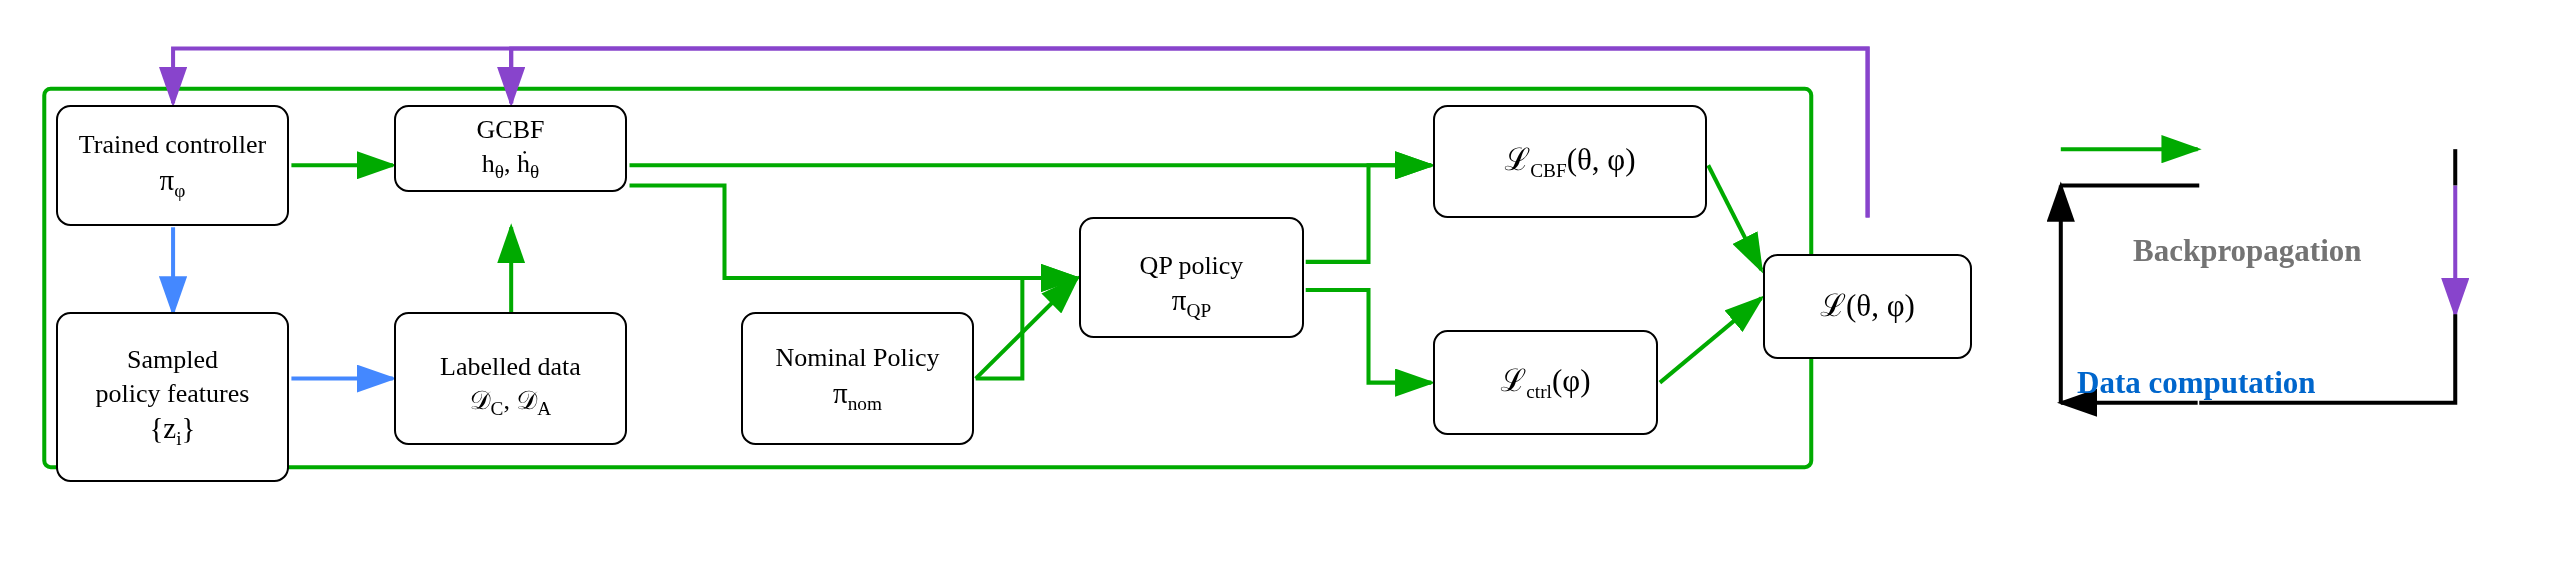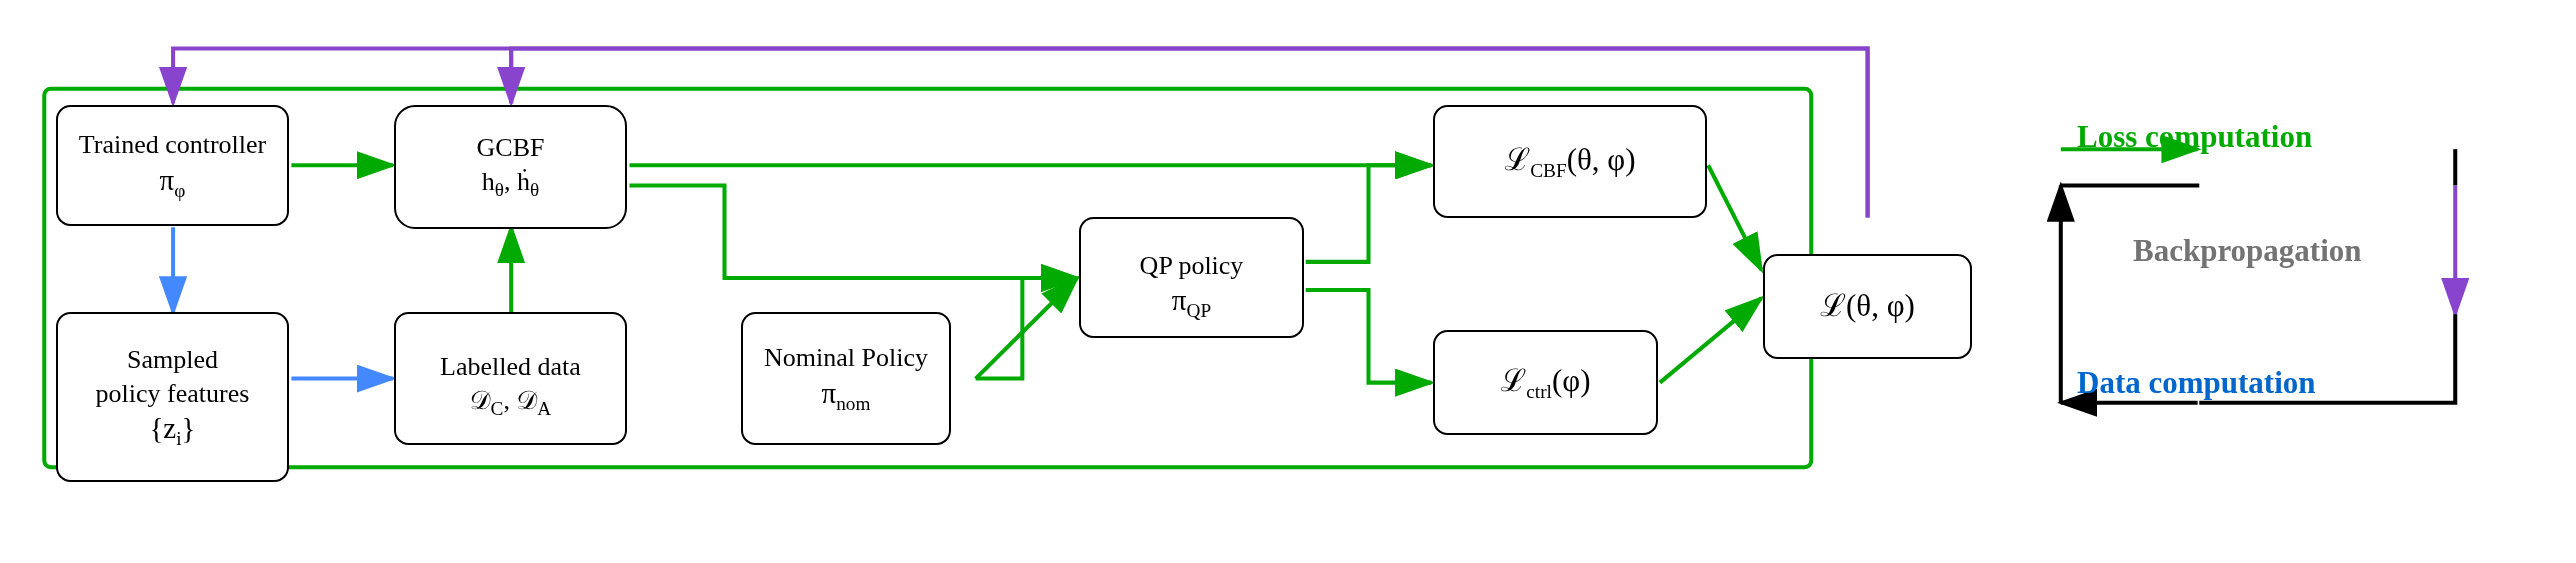--- a/index.html
+++ b/index.html
@@ -110,37 +110,37 @@
         <polygon points="0 0, 10 3.5, 0 7" fill="black"></polygon>
       </marker>
     </defs>
   </svg>
 
   <div class="box" style="left:56px; top:105px; width:233px; height:121px;">
     <span style="font-size:26px;">Trained controller</span>
     <span style="font-size:29px;">π<sub>φ</sub></span>
   </div>
 
-  <div class="box" style="left:394px; top:105px; width:233px; height:124px;border-radius:21px;">
+  <div class="box" style="left:394px; top:105px; width:233px; height:87px;">
     <span style="font-size:26px;">GCBF</span>
     <span style="font-size:26px;">h<sub>θ</sub>, ḣ<sub>θ</sub></span>
   </div>
 
   <div class="box" style="left:56px; top:312px; width:233px; height:170px;">
     <span style="font-size:26px;">Sampled</span>
     <span style="font-size:26px;">policy features</span>
     <span style="font-size:29px;">{z<sub>i</sub>}</span>
   </div>
 
   <div class="box" style="left:394px; top:312px; width:233px; height:133px;">
     <span style="font-size:26px;margin-top:14px;">Labelled data</span>
     <span style="font-size:26px;">𝒟<sub>C</sub>, 𝒟<sub>A</sub></span>
   </div>
 
-  <div class="box" style="left:741px; top:312px; width:210px; height:133px;font-family:Liberation Serif, serif;">
+  <div class="box" style="left:741px; top:312px; width:233px; height:133px;font-family:Liberation Serif, serif;">
     <span style="font-size:26px;">Nominal Policy</span>
     <span style="font-size:29px;">π<sub>nom</sub></span>
   </div>
 
   <div class="box" style="left:1079px; top:217px; width:225px; height:121px;">
     <span style="font-size:26px;margin-top:17px;">QP policy</span>
     <span style="font-size:29px;">π<sub>QP</sub></span>
   </div>
 
   <div class="box" style="left:1433px; top:105px; width:274px; height:113px;">
@@ -148,23 +148,20 @@
   </div>
 
   <div class="box" style="left:1433px; top:330px; width:225px; height:105px;">
     <span style="font-size:31px;">ℒ<sub>ctrl</sub>(φ)</span>
   </div>
 
   <div class="box" style="left:1763px; top:217px; width:209px; height:105px;margin-top:37px;">
     <span style="font-size:31px;">ℒ(θ, φ)</span>
   </div>
 
-  <div class="legend-item" style="left:2077px; top:119px; color:#00aa00; font-size:31px; font-weight:bold;">
-    Loss computation
-  </div>
 
   <div class="legend-item" style="left:2133px; top:233px; color:#737373; font-size:31px; font-weight:bold;">
     Backpropagation
   </div>
 
   <div class="legend-item" style="left:2077px; top:365px; color:#0066cc; font-size:31px; font-weight:bold;">
     Data computation
   </div>
 
 </div>

